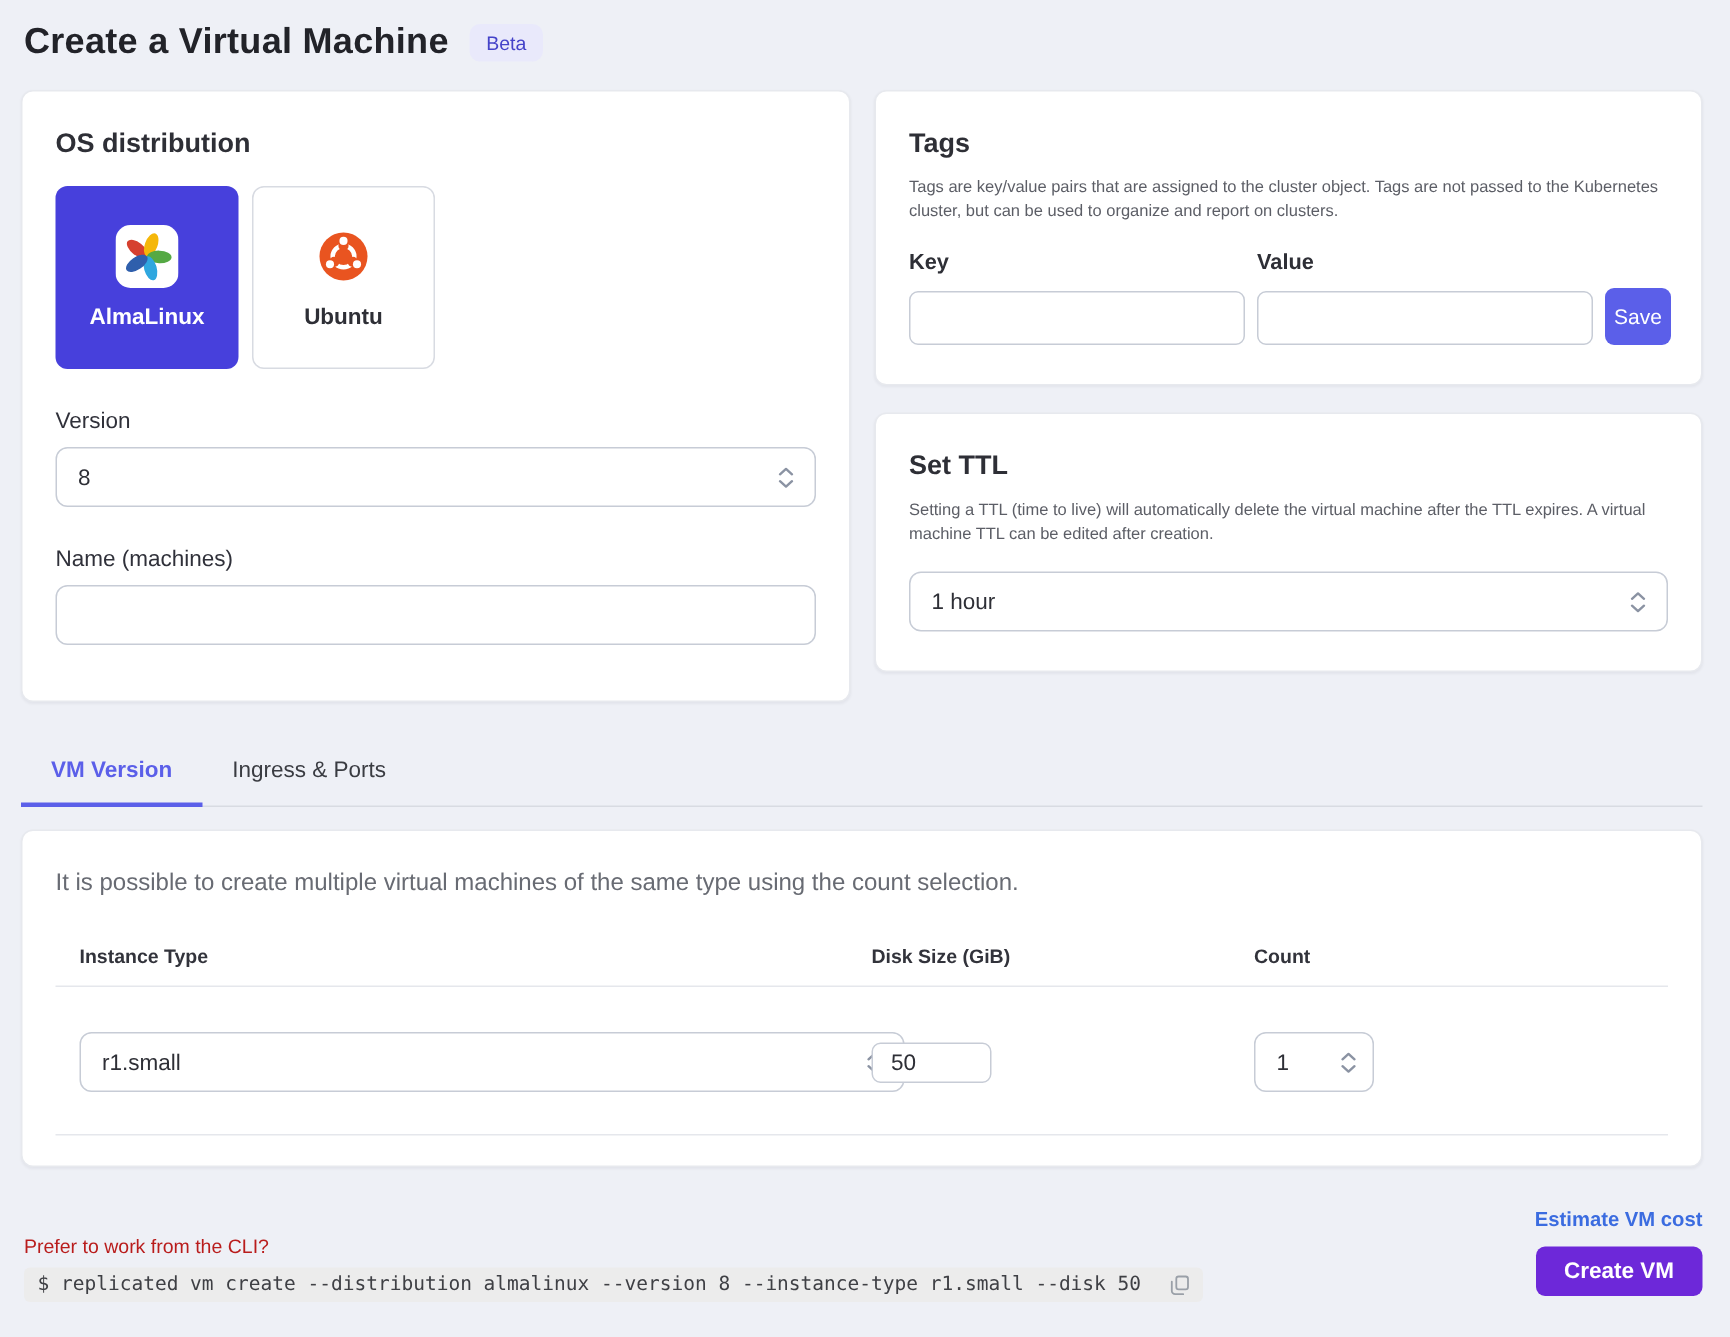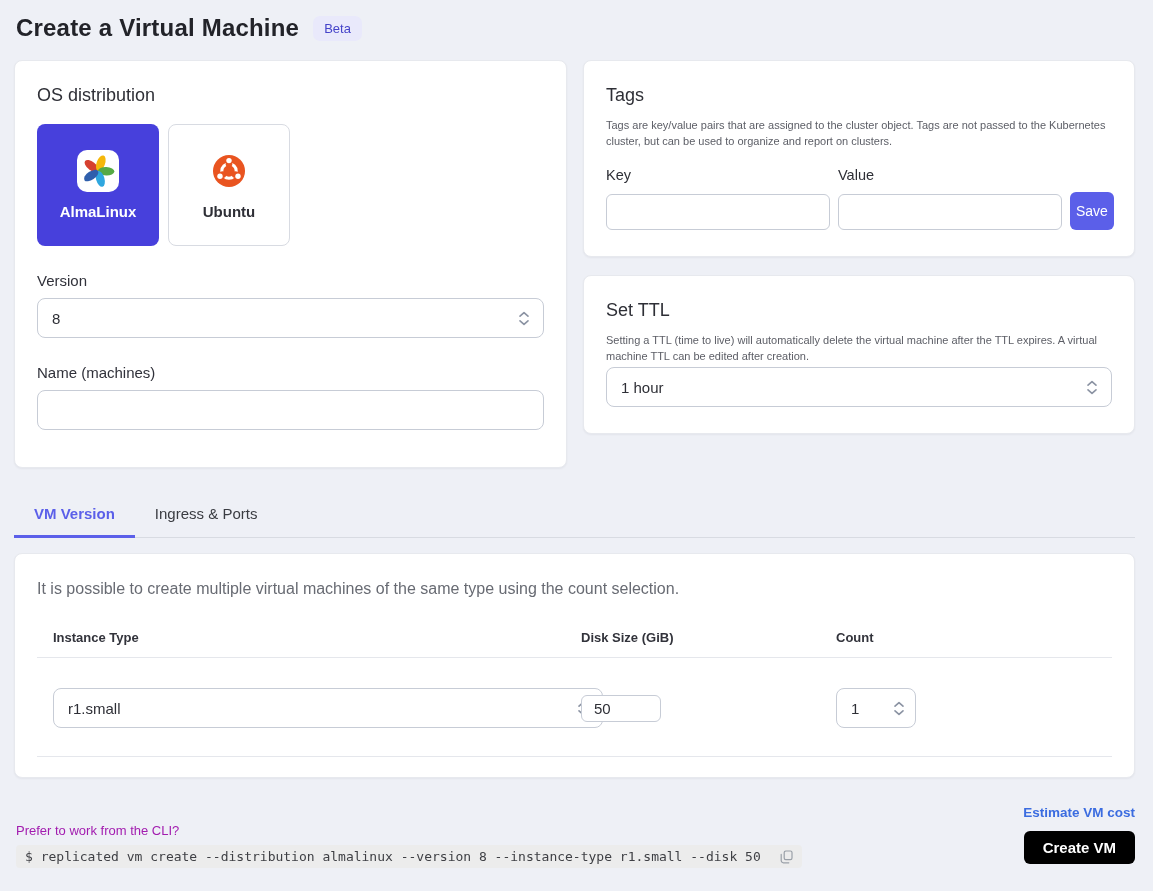--- a/index.html
+++ b/index.html
@@ -19,21 +19,21 @@
   .beta-badge {
     background:#e9e9fb; color:#4543c9; font-size:13px; font-weight:500;
     padding:5px 11px; border-radius:7px;
   }
 
   
   .card {
     background:#fff; border:1px solid #e7e9ee; border-radius:8px;
     box-shadow:0 1px 2px rgba(16,24,40,.05);
   }
-  .card-title { font-size:18px; font-weight:400; color:#2e2f36; }
+  .card-title { font-size:18px; font-weight:700; color:#2e2f36; }
 
   .top-grid { display:grid; grid-template-columns:553px 552px; column-gap:16px; }
   .right-col { display:flex; flex-direction:column; gap:18px; }
 
   
   .os-card { padding:24px 22px; height:408px; }
   .tiles { display:flex; gap:9px; margin-top:18px; }
   .tile {
     width:122px; height:122px; border-radius:8px; cursor:pointer;
     display:flex; flex-direction:column; align-items:center; justify-content:center; gap:11px;
@@ -53,35 +53,35 @@
     width:100%; height:40px; border:1px solid #c7ccd6; border-radius:8px;
     font-size:15px; color:#2e2f36; padding:0 12px; outline:none;
     font-family:"Liberation Sans","DejaVu Sans",sans-serif;
   }
 
   
   .tags-card { padding:24px 22px 26px; }
   .card-desc { font-size:11px; line-height:1.42; color:#5c5e66; margin-top:12px; }
   .tag-form { display:flex; align-items:flex-end; gap:8px; margin-top:18px; }
   .tag-col { display:flex; flex-direction:column; }
-  .tag-label { font-size:14.5px; font-weight:400; color:#2e2f36; margin-bottom:11px; }
+  .tag-label { font-size:14.5px; font-weight:700; color:#2e2f36; margin-bottom:11px; }
   .tag-input {
     width:224px; height:36px; border:1px solid #c7ccd6; border-radius:6px;
     font-size:14px; padding:0 10px; outline:none;
     font-family:"Liberation Sans","DejaVu Sans",sans-serif;
   }
   .save-btn {
     width:46px; height:38px; border:none; border-radius:6px;
     background:#5b5fe9; color:#fff; font-size:14px; font-weight:500; cursor:pointer;
     font-family:"Liberation Sans","DejaVu Sans",sans-serif;
   }
 
   
   .ttl-card { padding:24px 22px 26px; }
-  .ttl-card .select { margin-top:3px; }
+  .ttl-card .select { margin-top:17px; }
 
   
   .tabs { display:flex; margin-top:27px; border-bottom:1px solid #d8dbe2; }
   .tab {
     padding:10px 20px 13px; font-size:15px; color:#3a3c42; cursor:pointer;
     border-bottom:3px solid transparent; margin-bottom:-1px;
   }
   .tab.active { color:#5b5fe9; font-weight:700; border-bottom-color:#5b5fe9; }
 
   
@@ -97,31 +97,31 @@
   .instance-select { width:550px; }
   .disk-input { width:80px; height:27px; border-radius:6px; font-size:15px; }
   .count-box {
     width:80px; height:40px; border:1px solid #c7ccd6; border-radius:8px; background:#fff;
     display:flex; align-items:center; justify-content:space-between;
     padding:0 10px 0 14px; font-size:15px; color:#2e2f36; cursor:pointer;
   }
 
   
   .footer { display:flex; justify-content:space-between; align-items:flex-end; margin-top:12px; padding-left:2px; }
-  .cli-label { font-size:13px; color:#a21caf; margin-bottom:7px; }
+  .cli-label { font-size:13px; color:#b91c1c; margin-bottom:7px; }
   .cli-code {
     display:inline-flex; align-items:center; gap:19px;
     background:#ececec; border-radius:4px; padding:4px 9px;
     font-family:"DejaVu Sans Mono","Liberation Mono",monospace;
     font-size:13px; color:#3f4045; white-space:nowrap;
   }
   .footer-right { display:flex; flex-direction:column; align-items:flex-end; gap:11px; margin-bottom:4px; }
   .estimate-link { color:#3b6ce0; font-size:13.5px; font-weight:700; text-decoration:none; cursor:pointer;margin-top:15px; }
   .create-btn {
-    background:#000000; color:#fff; border:none; border-radius:6px;
+    background:#6d28d9; color:#fff; border:none; border-radius:6px;
     padding:8px 19px; font-size:15px; font-weight:700; cursor:pointer;
     font-family:"Liberation Sans","DejaVu Sans",sans-serif;
   }
   .icon { display:inline-flex; align-items:center; }
 </style>
 </head>
 <body>
 
 <div class="page">
 

